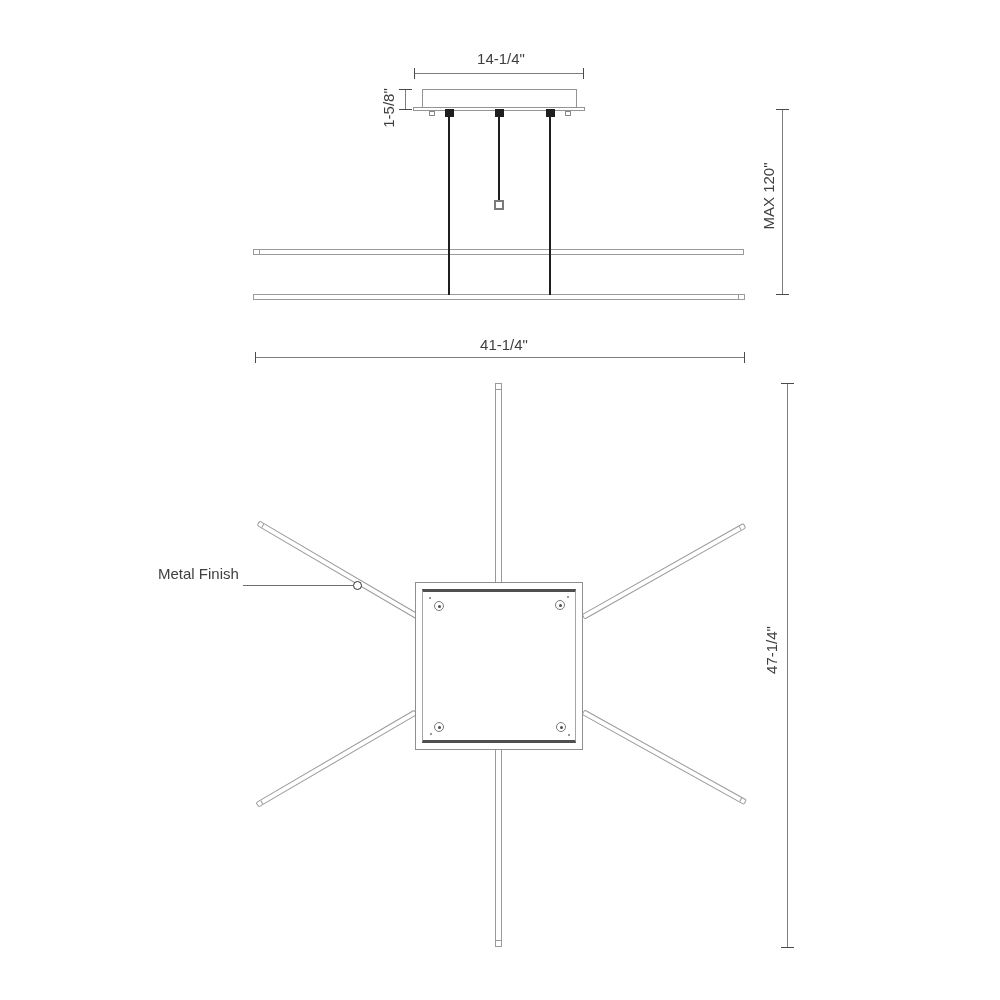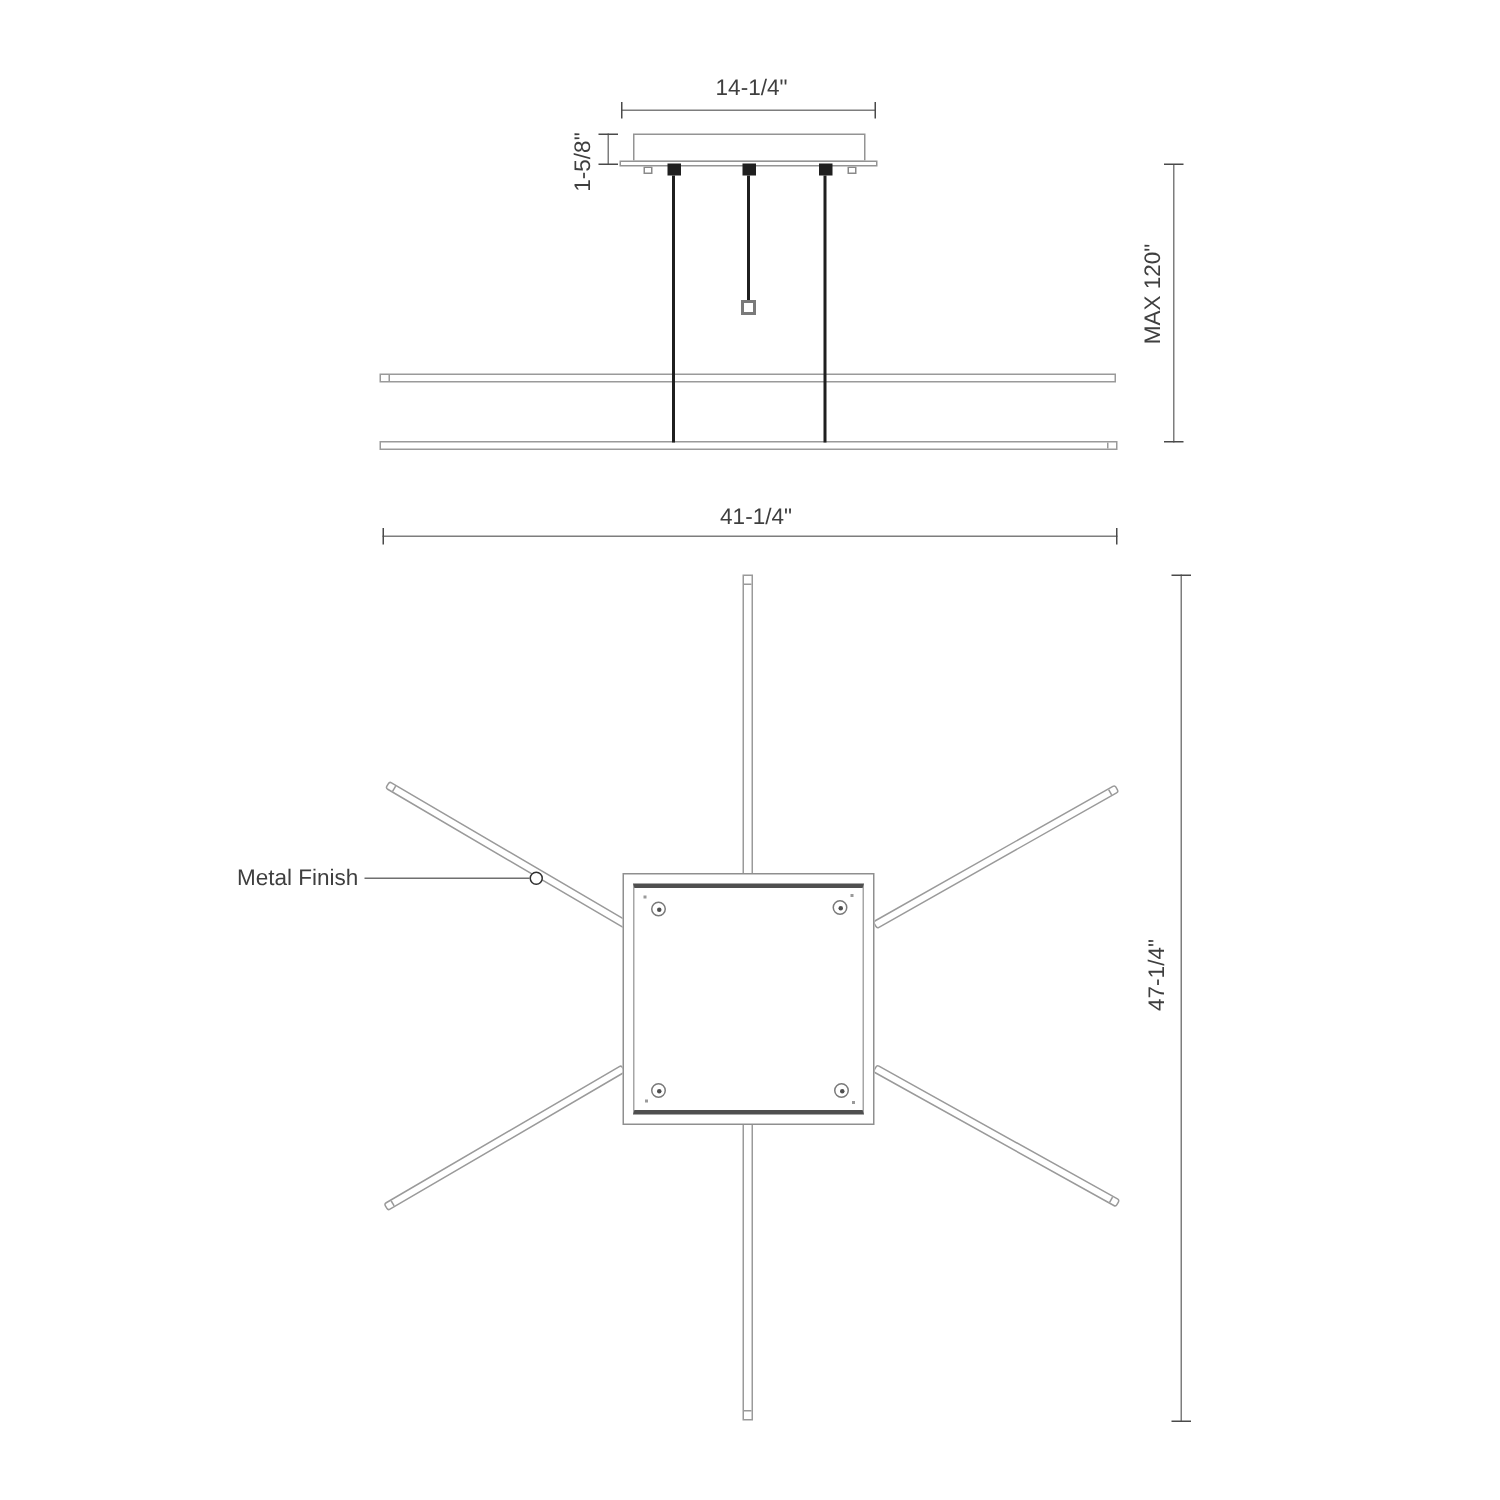--- a/index.html
+++ b/index.html
@@ -125,21 +125,21 @@
       </div>
       <div class="screw" style="left:140px; top:139px;">
         <div class="screw-dot"></div>
       </div>
       <div class="dot" style="left:13px; top:14px;"></div>
       <div class="dot" style="left:151px; top:13px;"></div>
       <div class="dot" style="left:14px; top:150px;"></div>
       <div class="dot" style="left:152px; top:151px;"></div>
     </div>
 
-    <div class="label" style="left:158px; top:577px;">Metal Finish</div>
+    <div class="label" style="left:158px; top:565px;">Metal Finish</div>
     <div class="leader" style="left:243px; top:585px; width:110px;"></div>
     <div class="leader-circle" style="left:353px; top:581px;"></div>
 
     <div class="vlabel" style="left:672px; top:641px;">47-1/4"</div>
     <div class="dim-v" style="left:787px; top:383px; height:565px;"></div>
     <div class="tick-h" style="left:781px; top:383px;"></div>
     <div class="tick-h" style="left:781px; top:947px;"></div>
   </div>
 
 </div>

